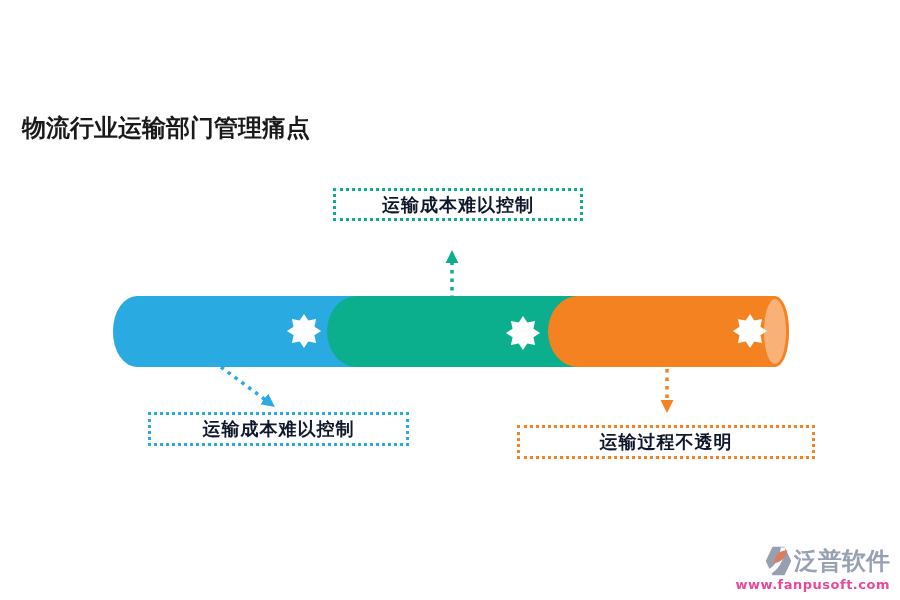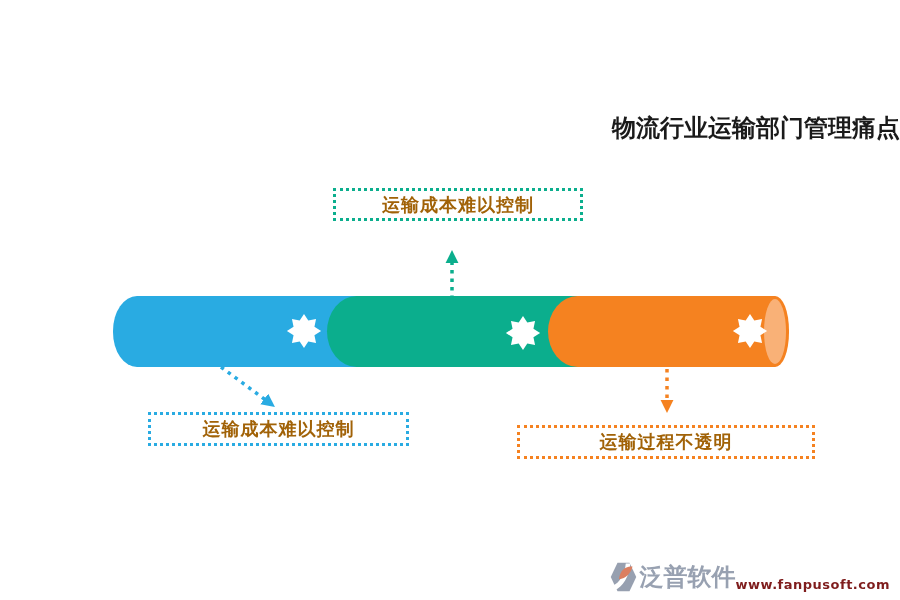--- a/index.html
+++ b/index.html
@@ -8,39 +8,39 @@
     width: 900px; height: 600px;
     background: #ffffff;
     overflow: hidden;
     font-family: "DejaVu Sans", "Liberation Sans", sans-serif;
   }
 
   
   .title {
     position: absolute;
     left: 22px; right: 0; top: 112px;
-    text-align: right;
+    text-align: left;
     font-size: 24px;
     font-weight: 700;
     color: #1a1a1a;
     font-family: Liberation Mono, monospace;
   }
 
   
   .callout {
     position: absolute;
     box-sizing: border-box;
     display: flex;
     align-items: center;
     justify-content: center;
     background: #ffffff;
     font-size: 18px;
     font-weight: 700;
     letter-spacing: 1px;
-    color: #a16207;
+    color: #0f172a;
   }
   .callout.green  { left: 333px; top: 188px; width: 250px; height: 33px; border: 3px dotted #0bae8d; }
   .callout.blue   { left: 148px; top: 412px; width: 261px; height: 34px; border: 3px dotted #29abe2; }
   .callout.orange { left: 517px; top: 425px; width: 298px; height: 34px; border: 3px dotted #f58220; }
 
   
   .segment { position: absolute; top: 296px; height: 71px; }
   .seg-blue {
     left: 113px; width: 250px;
     background: #29abe2;
@@ -73,35 +73,35 @@
   .dash { fill: none; stroke-width: 3.5; stroke-dasharray: 3.5 5; }
   .dash.g { stroke: #0bae8d; }
   .dash.b { stroke: #29abe2; }
   .dash.o { stroke: #f58220; }
 
   
   .watermark {
     position: absolute;
     right: 10px; bottom: 8px;
     display: flex;
-    flex-direction: row;
+    flex-direction: column;
     align-items: flex-end;
     margin-top: 8px;
   }
   .brand-row { display: flex; align-items: center; gap: 2px; }
   .brand-name {
     font-size: 24px;
     font-weight: 700;
     color: #98a1b1;
     line-height: 1.1;
   }
   .brand-url {
     font-size: 13px;
     font-weight: 600;
-    color: #7f1d1d;
+    color: #ec4899;
     letter-spacing: 0.5px;
     margin-top: 1px;
   }
 </style>
 </head>
 <body>
 
 <div class="canvas">
 
   <div class="title">物流行业运输部门管理痛点</div>

